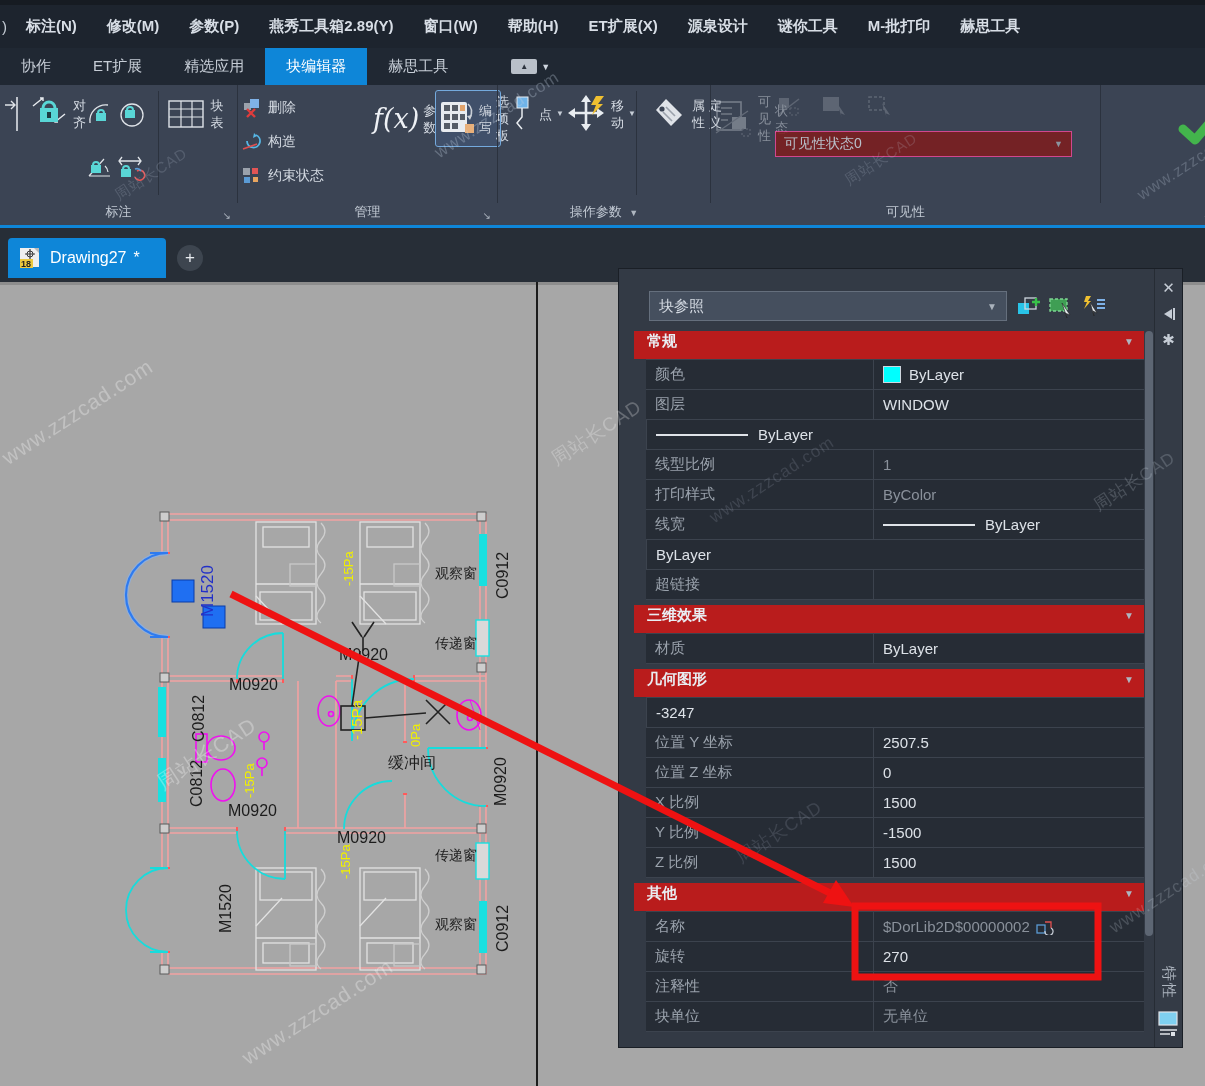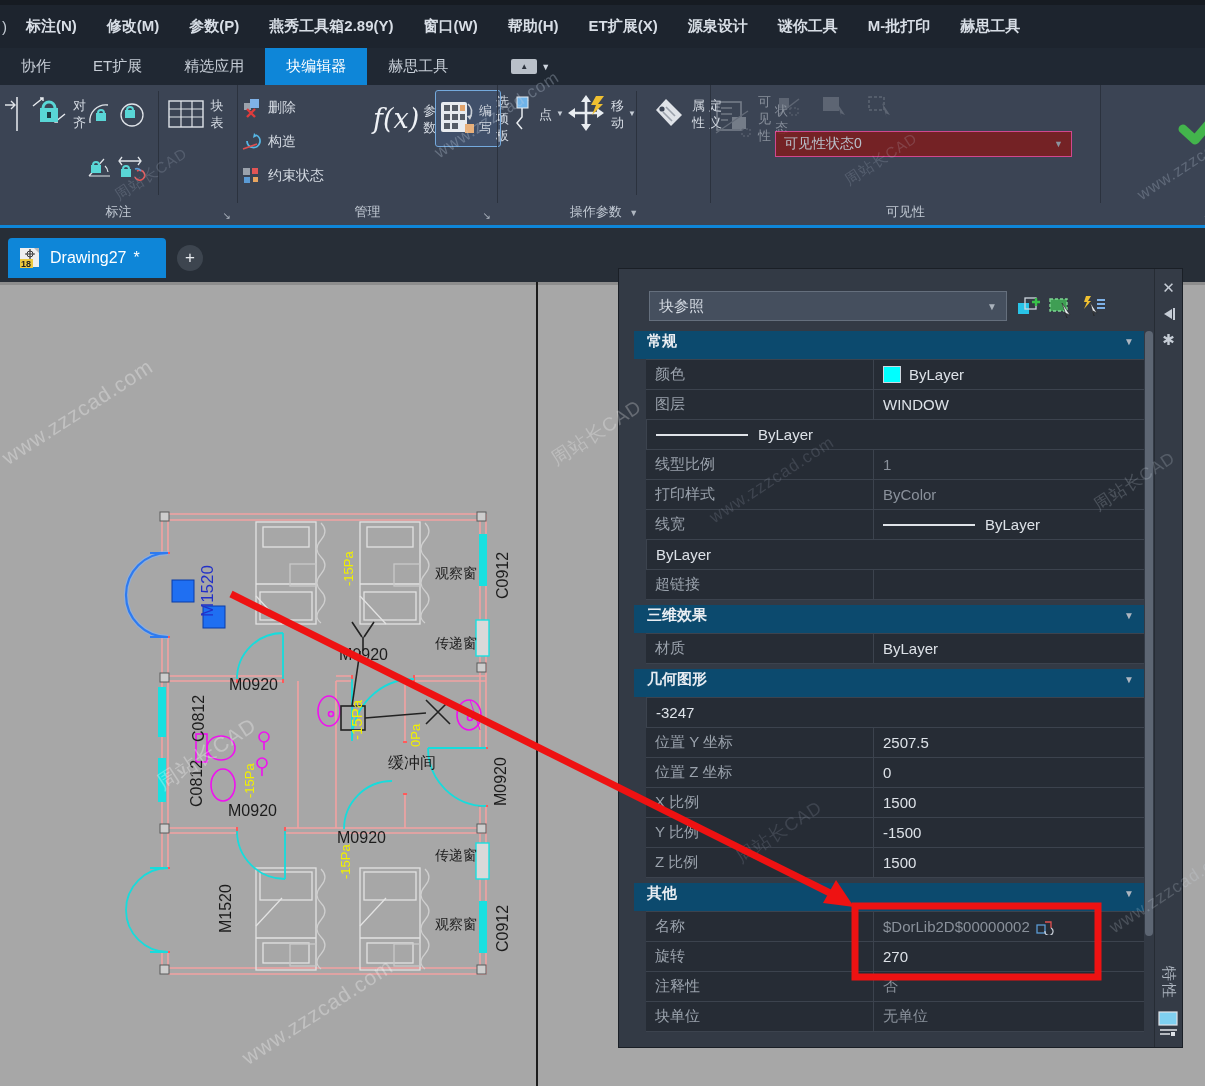--- a/index.html
+++ b/index.html
@@ -52,21 +52,21 @@
   .canvas{left:0;top:282px;width:1205px;height:804px;background:#a7a7a7;border-top:3px solid #8d8d8d;box-sizing:border-box;}
   .vdivider{left:536px;top:282px;width:2px;height:804px;background:#1c1c1c;}
   
   .palette{left:618px;top:268px;width:565px;height:780px;background:#333a45;border:1px solid #1a1f26;box-sizing:border-box;}
   .pal-top{display:flex;align-items:center;margin:22px 0 10px 0;}
   .type-combo{margin-left:30px;width:358px;height:30px;background:#454f5e;border:1px solid #656f7d;box-sizing:border-box;
               display:flex;align-items:center;color:#d5dbe3;font-size:15px;padding:0 9px;}
   .type-combo .ca{margin-left:auto;font-size:10px;color:#aab2bc;}
   .pal-tools{display:flex;gap:7px;margin-left:9px;}
   .pal-body{margin:0 38px 0 15px;}
-  .psec-header{height:28px;background:#0c4a6e;display:flex;align-items:center;color:#e9edf2;font-weight:bold;
+  .psec-header{height:28px;background:#b91c1c;display:flex;align-items:center;color:#e9edf2;font-weight:bold;
                font-size:15px;padding:0 10px 8px 13px;box-sizing:border-box;}
   .psec-header .sa{margin-left:auto;font-size:10px;color:#aeb6c0;font-weight:normal;}
   .psec-rows{margin-left:12px;border-top:1px solid #3c434e;}
   .psec{margin-bottom:5px;}
   .prow{height:30px;display:flex;box-sizing:border-box;border-bottom:1px solid #3c434e;background:#262c35;
         font-size:15px;color:#9aa2ac;}
   .pl{width:227px;display:flex;align-items:center;padding-left:9px;box-sizing:border-box;}
   .pv{flex:1;display:flex;align-items:center;padding-left:9px;border-left:1px solid #3c434e;color:#dde2e8;box-sizing:border-box;}
   .pv.ro{color:#8a919b;}
   .sw{width:16px;height:15px;background:#00ffff;border:1px solid #cfd6df;margin-right:8px;}

